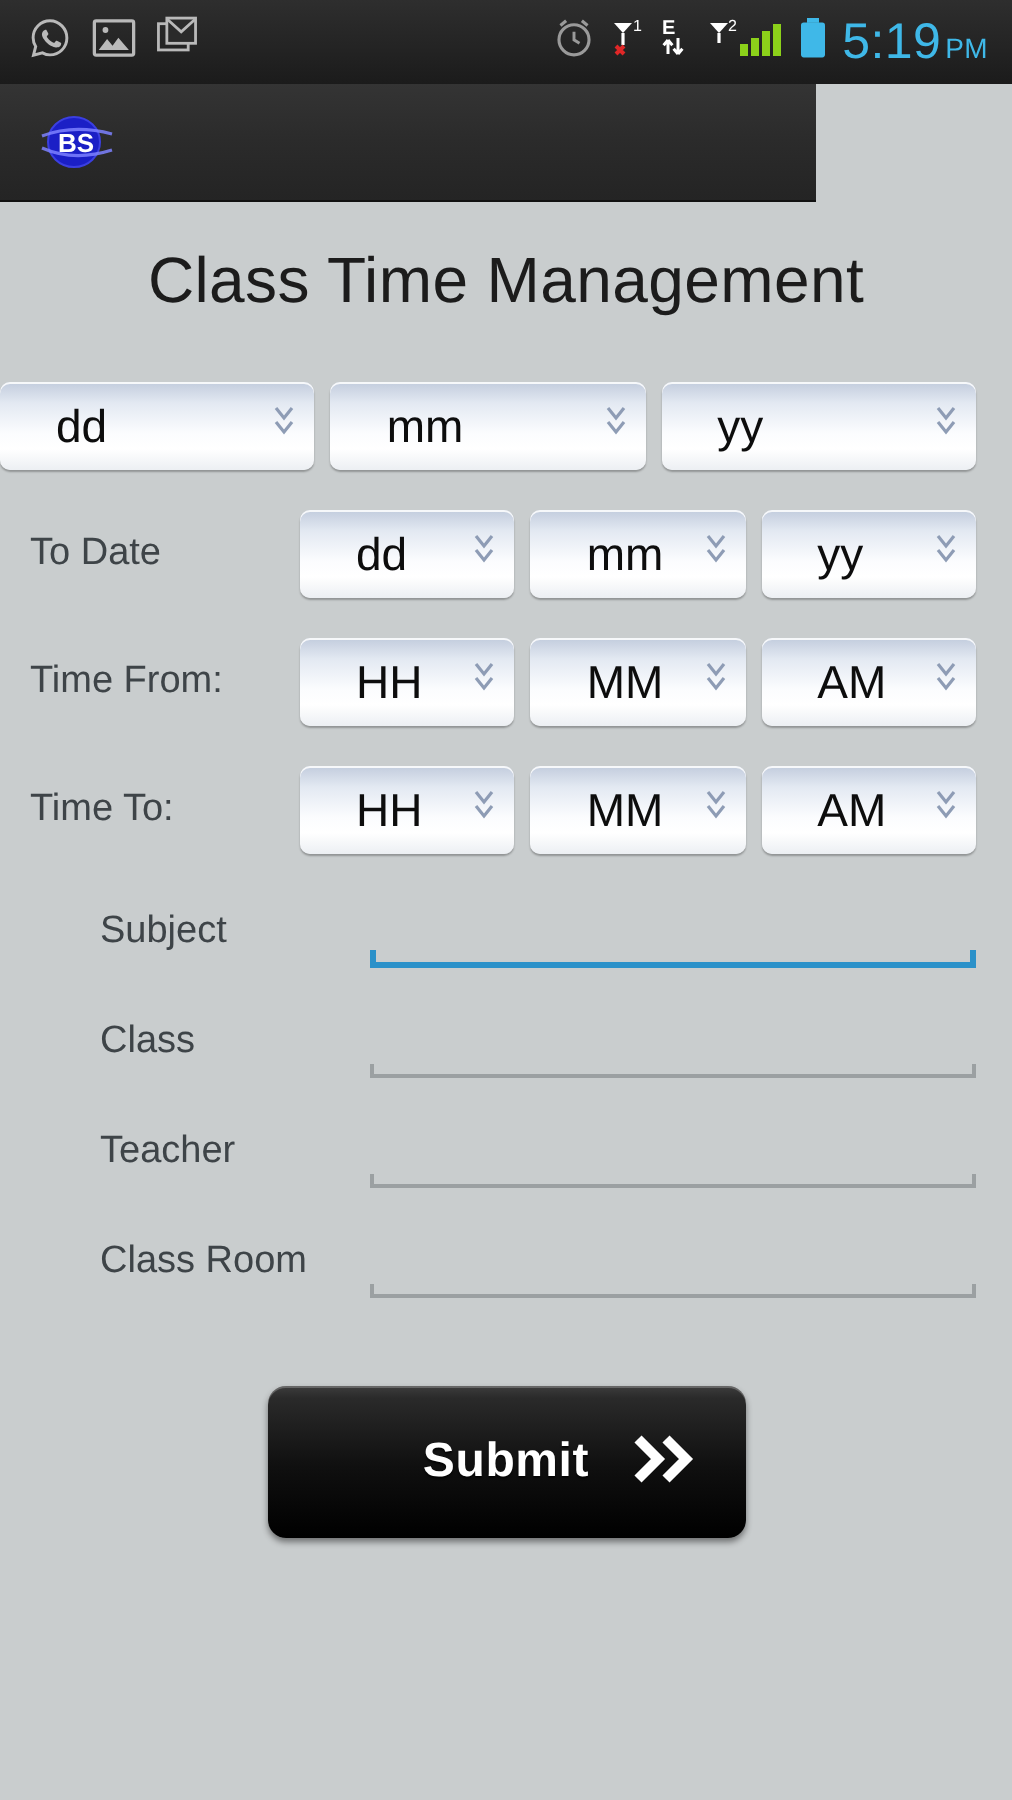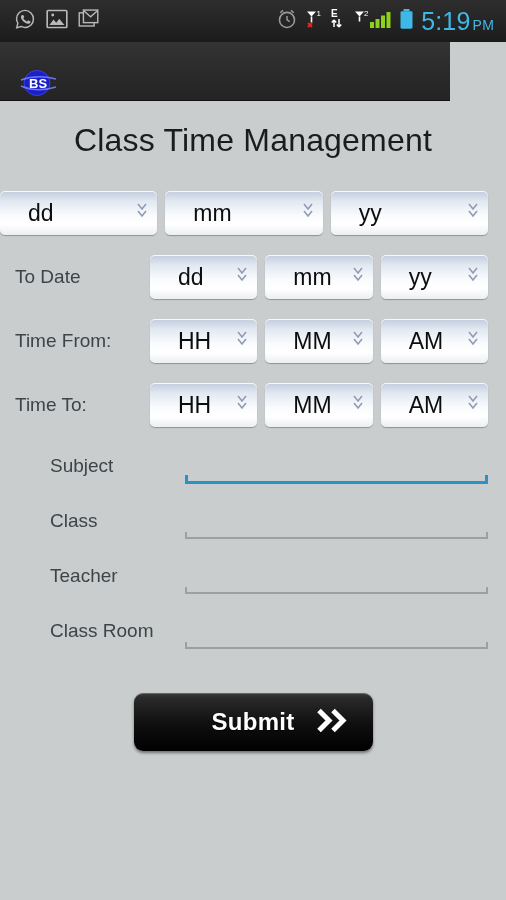--- a/index.html
+++ b/index.html
@@ -21,24 +21,24 @@
   .sb-right{margin-left:auto;display:flex;align-items:center;gap:7px;padding-right:12px;}
   .sbicon{display:block;}
   .sb-clock{
     color:#3fb8e8;font-size:25px;font-weight:400;letter-spacing:.2px;
     display:flex;align-items:baseline;gap:2px;
   }
   .sb-clock .ampm{font-size:14px;color:#3fb8e8;}
 
   
   .actionbar{
-    position:absolute;left:0;top:42px;width:450px;height:58px;
+    position:absolute;left:0;top:42px;width:408px;height:58px;
     background:linear-gradient(180deg,#343434 0%,#2b2b2b 48%,#242424 100%);
     border-bottom:1px solid #111;
-    display:flex;align-items:flex-end;
+    display:flex;align-items:center;
   }
   .logo{margin-left:18px;width:42px;height:34px;position:relative;}
   .app-title{
     color:#f2f2f2;font-size:26px;margin-left:13px;font-weight:400;
     text-shadow:0 1px 1px #000;
   }
 
   
   .content{position:absolute;left:0;top:101px;width:506px;height:799px;background:#c9cdce;}
   .page-title{
@@ -80,21 +80,21 @@
     content:"";position:absolute;bottom:0;width:2px;height:7px;background:#9ba0a2;
   }
   .uline:before{left:0;}
   .uline:after{right:0;}
   .ufield.focused .uline{background:#2b91c9;height:3px;}
   .ufield.focused .uline:before,.ufield.focused .uline:after{background:#2b91c9;width:3px;height:9px;}
 
   
   .btnwrap{margin-top:36px;display:flex;justify-content:center;}
   .submit-btn{
-    width:239px;height:58px;border-radius:9px;border:0;
+    width:239px;height:76px;border-radius:9px;border:0;
     background:linear-gradient(180deg,#3d3d3d 0%,#2a2a2a 8%,#101010 52%,#000000 100%);
     box-shadow:0 2px 3px rgba(0,0,0,.45), inset 0 1px 0 rgba(255,255,255,.22);
     color:#fff;display:flex;align-items:center;justify-content:center;
     position:relative;cursor:pointer;
   }
   .submit-btn .slabel{
     font-size:24px;font-weight:bold;color:#fff;letter-spacing:.3px;
     text-shadow:0 1px 1px rgba(0,0,0,.8);
   }
   .submit-btn .sarrow{position:absolute;right:22px;top:50%;transform:translateY(-50%);}

